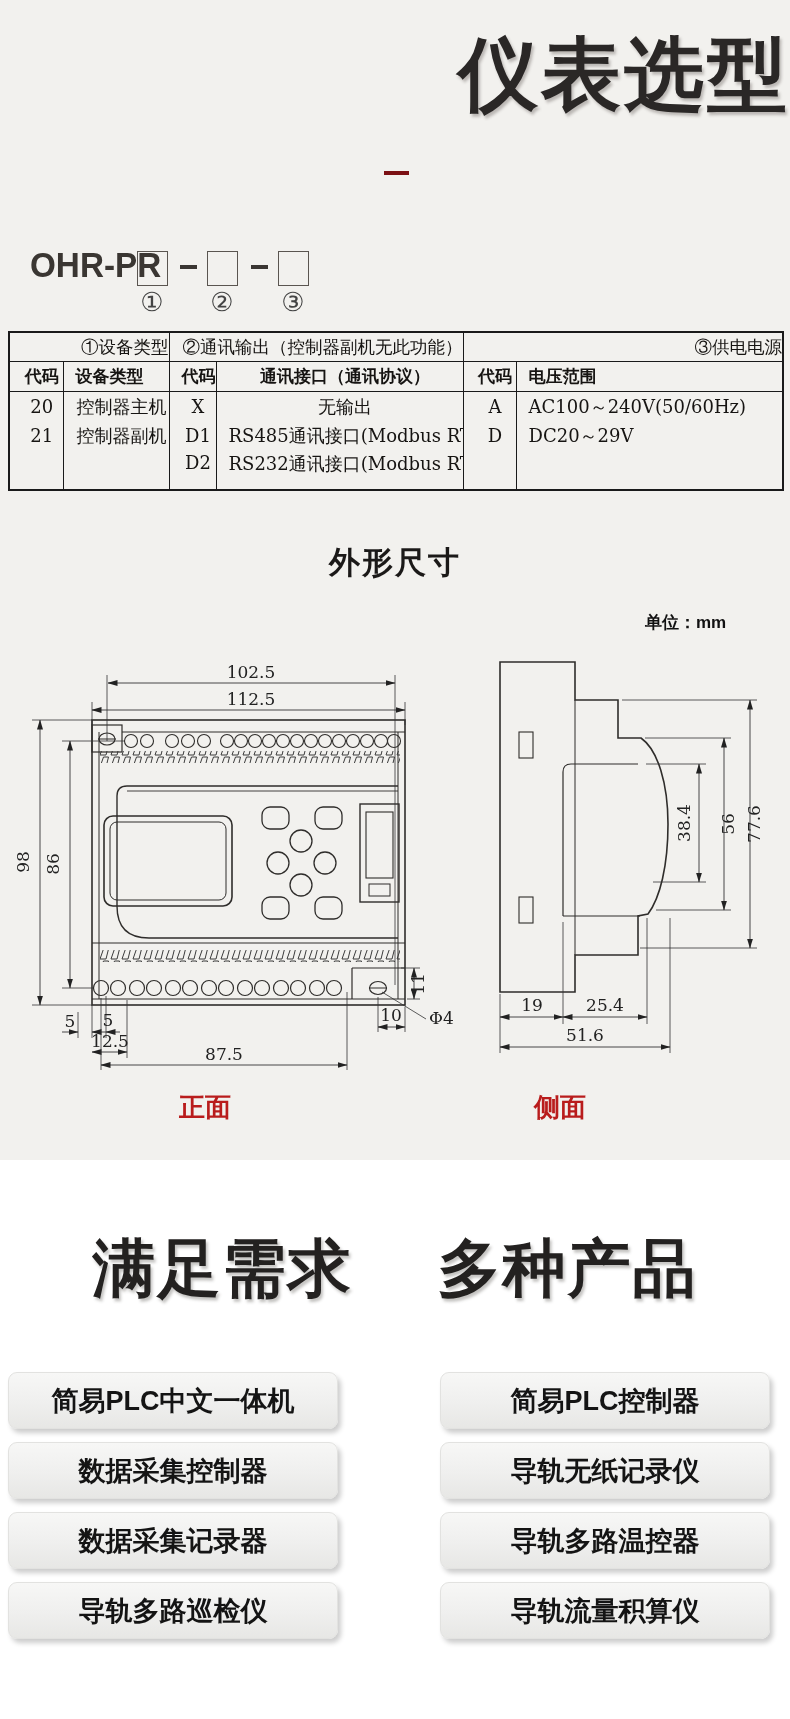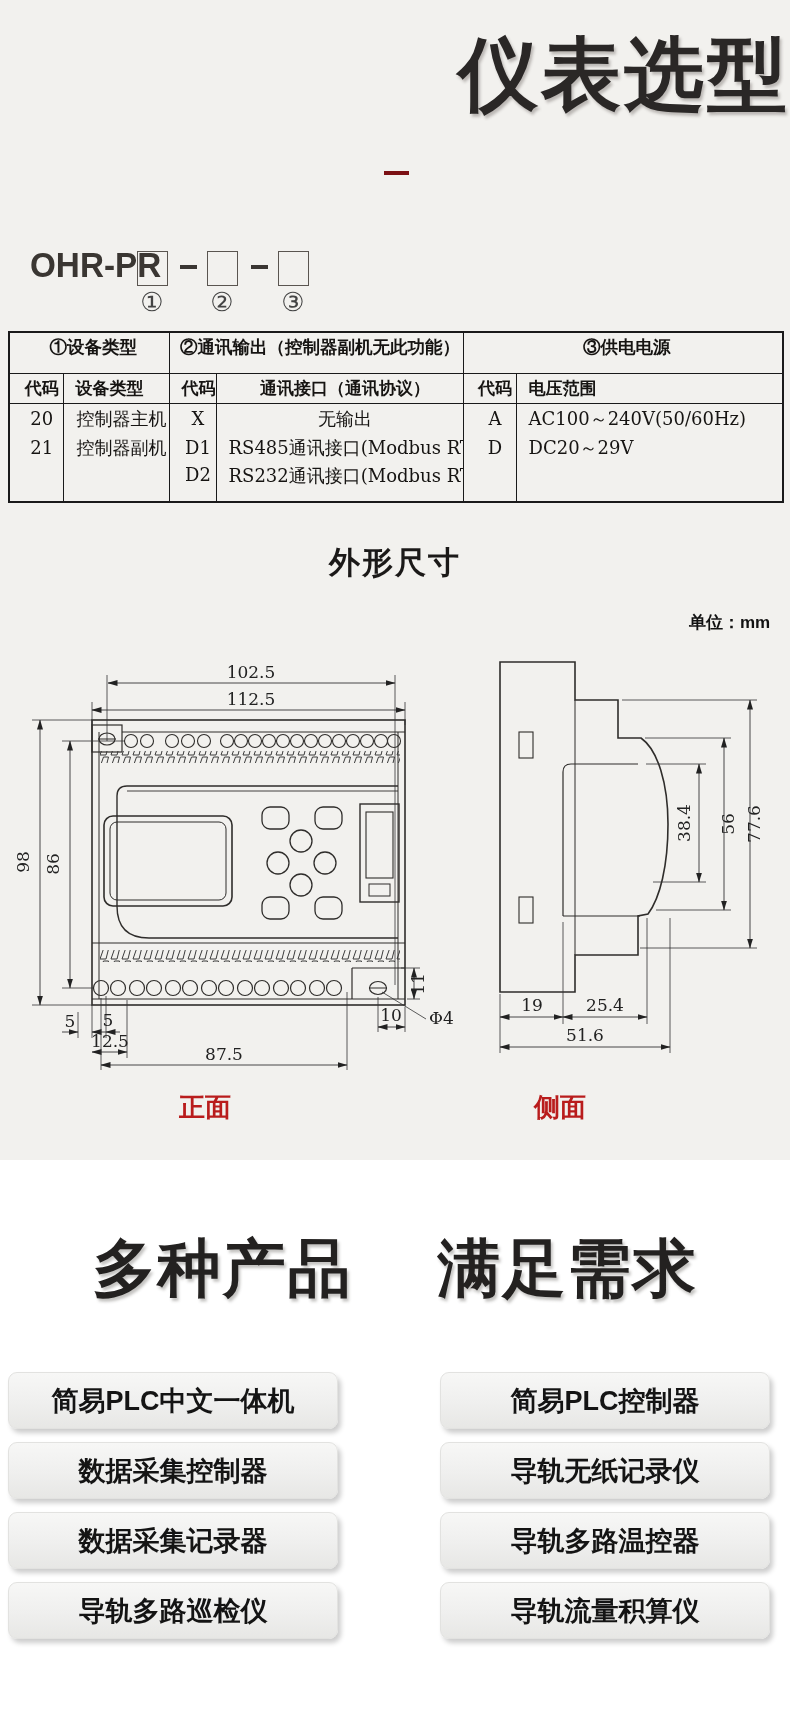--- a/index.html
+++ b/index.html
@@ -14,32 +14,32 @@
        color:#3a3632;letter-spacing:0px;transform:scaleX(.95);transform-origin:left;}
   .mc-box{position:absolute;top:251px;width:29px;height:33px;border:1.5px solid #5a5550;background:transparent;}
   .mc-dash{position:absolute;top:265px;width:17px;height:4px;background:#3a3632;}
   .mc-circ{position:absolute;top:288px;width:30px;height:28px;font-size:26px;color:#444;
        text-align:center;line-height:28px;}
   
   .sel-table{position:absolute;left:8px;top:331px;width:774px;border-collapse:collapse;
        table-layout:fixed;color:#161412;}
   .sel-table th,.sel-table td{border:1px solid #1a1a1a;overflow:hidden;white-space:nowrap;padding-left:12px;}
   .sel-table{border:2px solid #1a1a1a;}
-  .sel-table th{font-size:17.5px;font-weight:700;text-align:center;padding:0 0 12px 8px;height:28px;}
+  .sel-table th{font-size:17.5px;font-weight:400;text-align:right;padding:0 0 0 8px;height:28px;}
   .sel-table .sub td{font-size:17px;font-weight:700;height:27px;}
   .sel-table tbody td{border-top:none;border-bottom:none;font-family:"DejaVu Serif","Liberation Serif",serif;
        font-size:18px;height:27px;}
   .sel-table tbody tr.last td{height:36px;vertical-align:top;padding-top:2px;}
   .tc{text-align:center;}
   .tl10{text-align:center;padding-left:10px;}
   .tl14{text-align:left;padding-left:14px;}
   .tl16{text-align:left;padding-left:16px;}
   .dims-heading{position:absolute;left:0;top:542px;width:790px;text-align:center;
        font-size:31px;font-weight:900;letter-spacing:2px;color:#1b1918;}
-  .unit-label{position:absolute;left:645px;top:611px;font-size:17px;font-weight:700;color:#111;margin-left:44px;}
+  .unit-label{position:absolute;left:645px;top:611px;font-size:17px;font-weight:700;color:#111;}
   .drawing-svg{position:absolute;left:0;top:600px;}
   .view-label{position:absolute;width:120px;text-align:center;font-size:26px;font-weight:800;color:#b91c1c;}
   .front-label{left:145px;top:1090px;}
   .side-label{left:500px;top:1090px;}
   .big-heading{position:absolute;left:0;top:1226px;width:790px;display:flex;
        justify-content:center;gap:85px;}
   .big-heading span{font-size:63px;font-weight:900;color:#232120;letter-spacing:2px;
        text-shadow:2px 3px 3px rgba(60,55,50,.30);}
   .btn-col{position:absolute;top:1372px;width:330px;display:flex;flex-direction:column;gap:13px;}
   .btn-col.left{left:8px;} .btn-col.right{left:440px;}
@@ -286,22 +286,22 @@
       <path class="dim" d="M670,318V453" stroke-width="0.8"></path>
       <path class="dim" d="M500,447H670" stroke-width="0.9" marker-start="url(#ar)" marker-end="url(#ar)"></path>
       <text class="dimt" x="585" y="441" text-anchor="middle">51.6</text>
     </g>
   </svg>
 
   <div class="view-label front-label">正面</div>
   <div class="view-label side-label">侧面</div>
 
   <div class="big-heading">
+    <span>满足需求</span>
     <span>多种产品</span>
-    <span>满足需求</span>
   </div>
 
   <div class="btn-col left">
     <div class="prod-btn">简易PLC中文一体机</div>
     <div class="prod-btn">数据采集控制器</div>
     <div class="prod-btn">数据采集记录器</div>
     <div class="prod-btn">导轨多路巡检仪</div>
   </div>
   <div class="btn-col right">
     <div class="prod-btn">简易PLC控制器</div>

